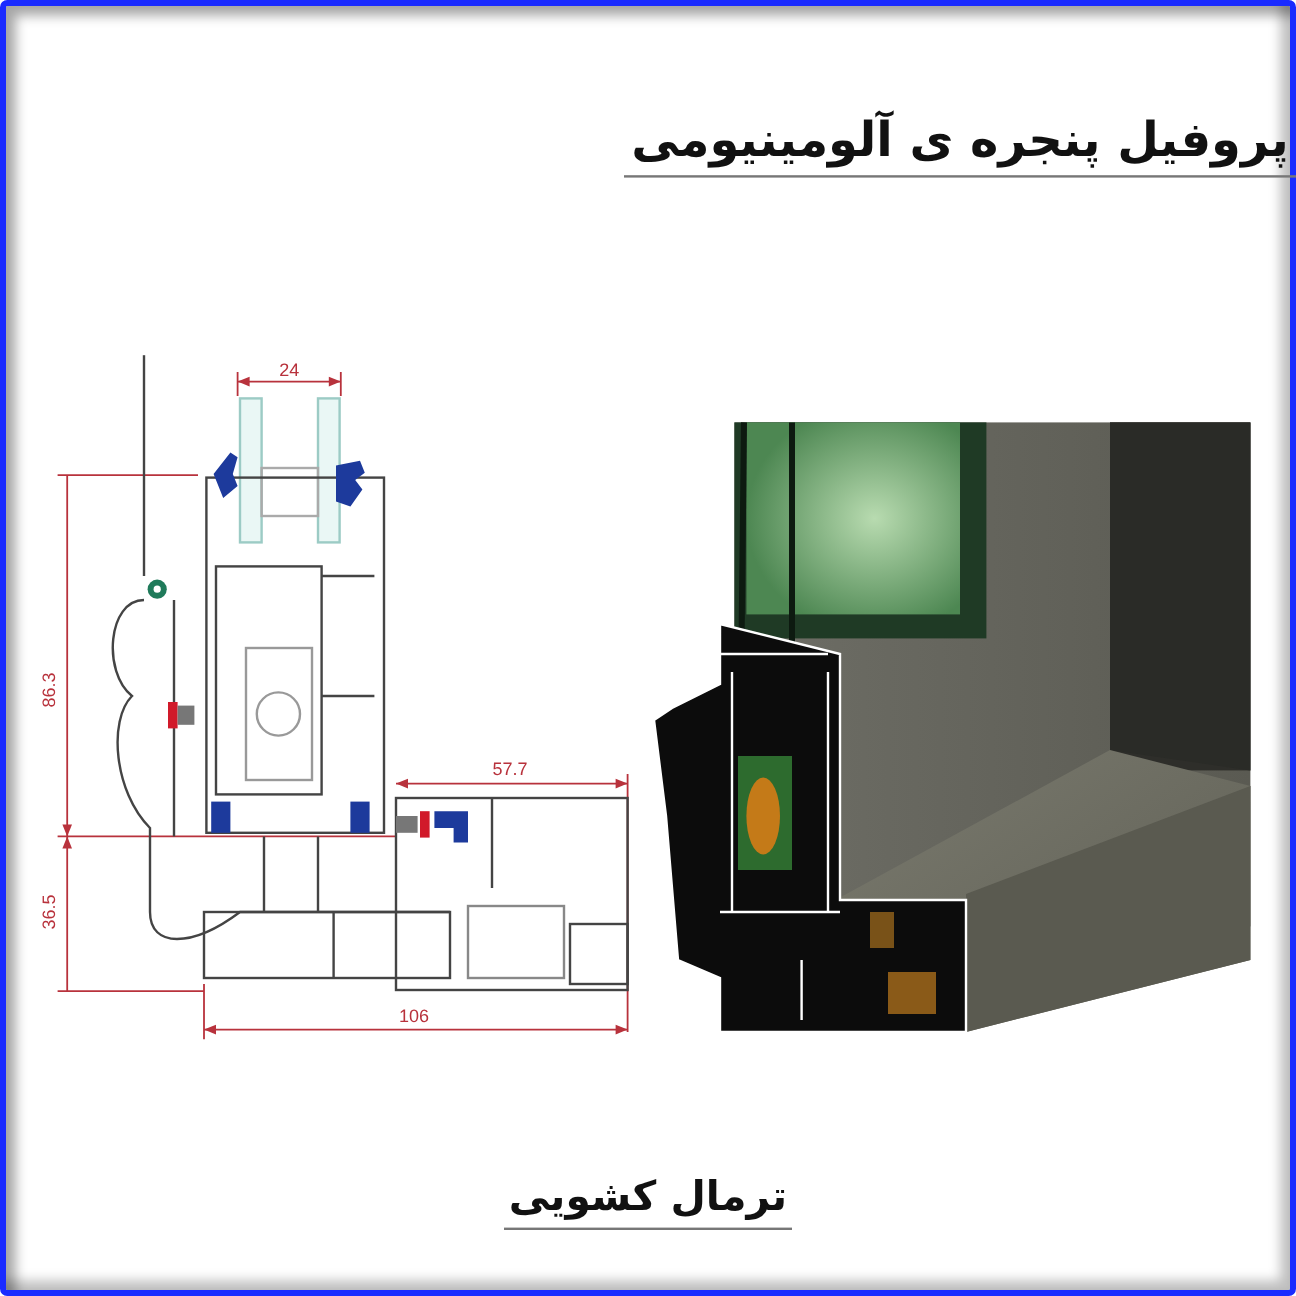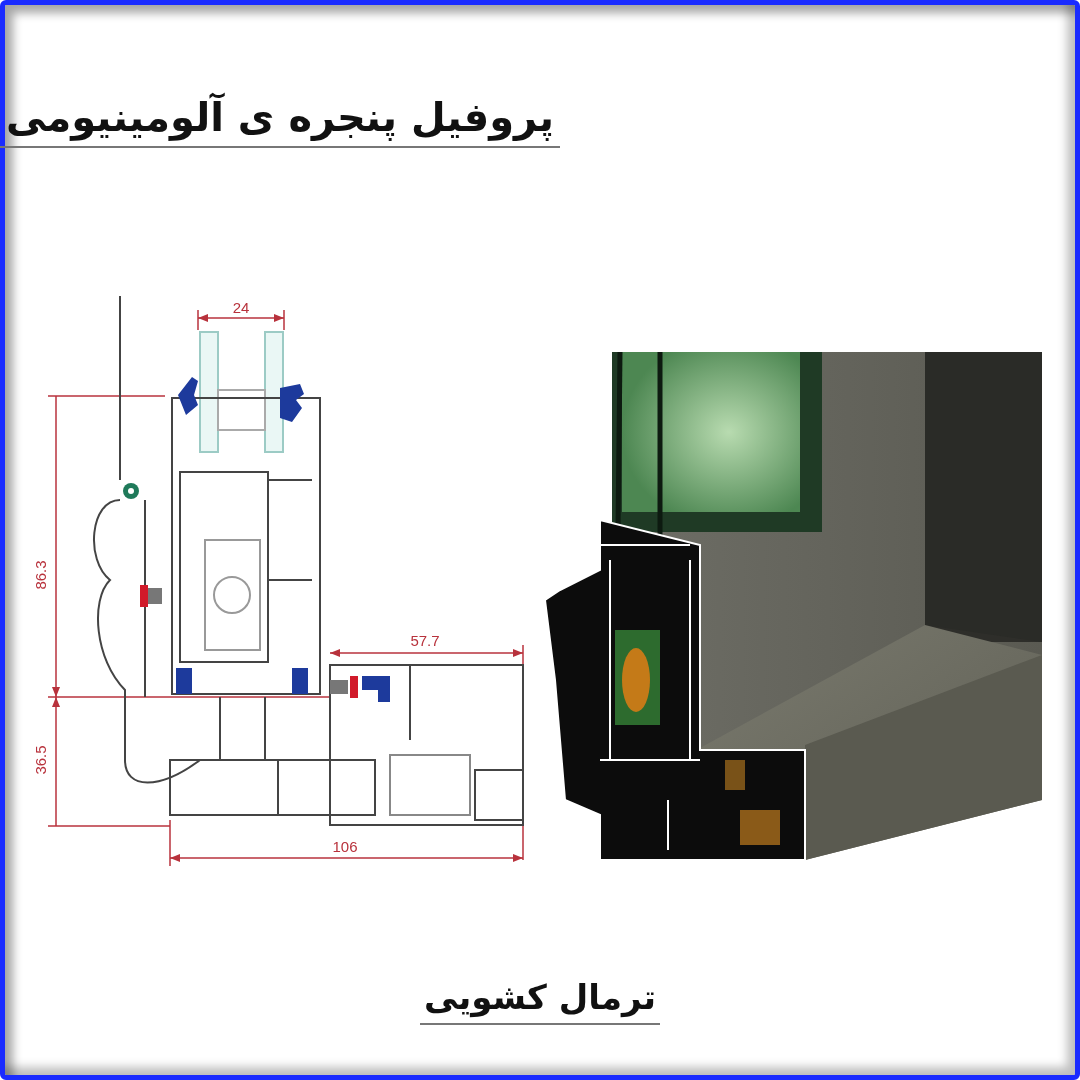--- a/index.html
+++ b/index.html
@@ -1,18 +1,18 @@
 <!DOCTYPE html>
 <html><head>
 <meta charset="utf-8">
 <style>
   html, body { margin:0; padding:0; }
   body { width:1080px; height:1080px; background:#ffffff; position:relative; overflow:hidden; font-family:"DejaVu Sans", sans-serif; }
   .frame { position:absolute; left:0; top:0; width:1080px; height:1080px; box-sizing:border-box; border:5px solid #1a2bff; border-radius:6px; box-shadow: inset 8px 8px 10px rgba(0,0,0,0.35), inset -8px -8px 10px rgba(0,0,0,0.25); }
-  .title { position:absolute; left:0; top:92px; width:1080px; text-align:left; }
+  .title { position:absolute; left:0; top:92px; width:1080px; text-align:right; }
   .title span { display:inline-block; font-family:"DejaVu Sans", sans-serif; font-weight:bold; font-size:40px; color:#111; direction:rtl; border-bottom:2px solid #777; padding:0 6px 4px; line-height:50px; }
   .caption { position:absolute; left:0; top:975px; width:1080px; text-align:center; }
   .caption span { display:inline-block; font-family:"DejaVu Sans", sans-serif; font-weight:bold; font-size:34px; color:#111; direction:rtl; border-bottom:2px solid #777; padding:0 4px 4px; line-height:44px; }
   svg { position:absolute; left:0; top:0; }
   .dim { font-family:"Liberation Sans", sans-serif; font-size:15px; fill:#b8323c; }
 </style>
 </head>
 <body>
 
 <div class="frame"></div>

